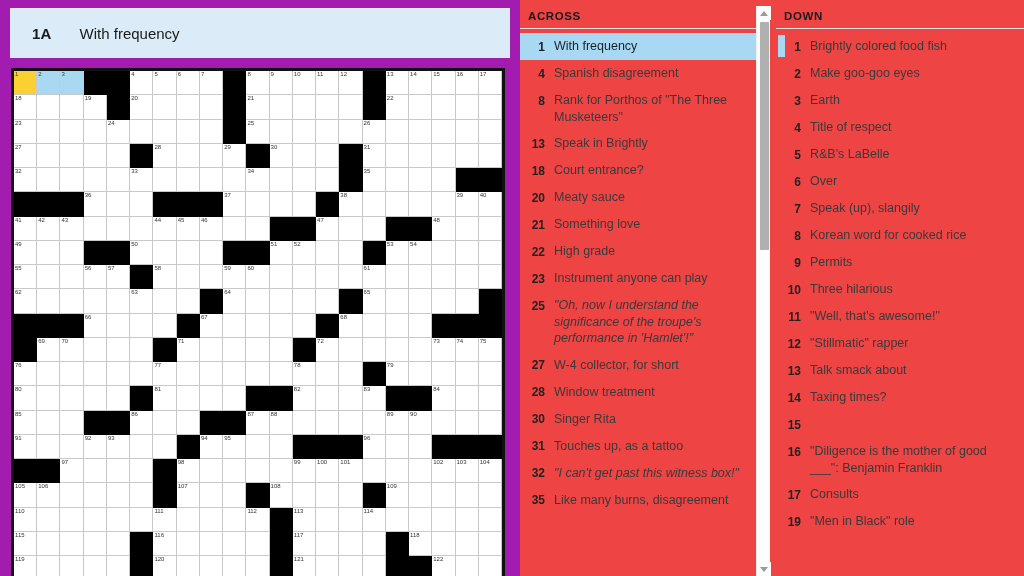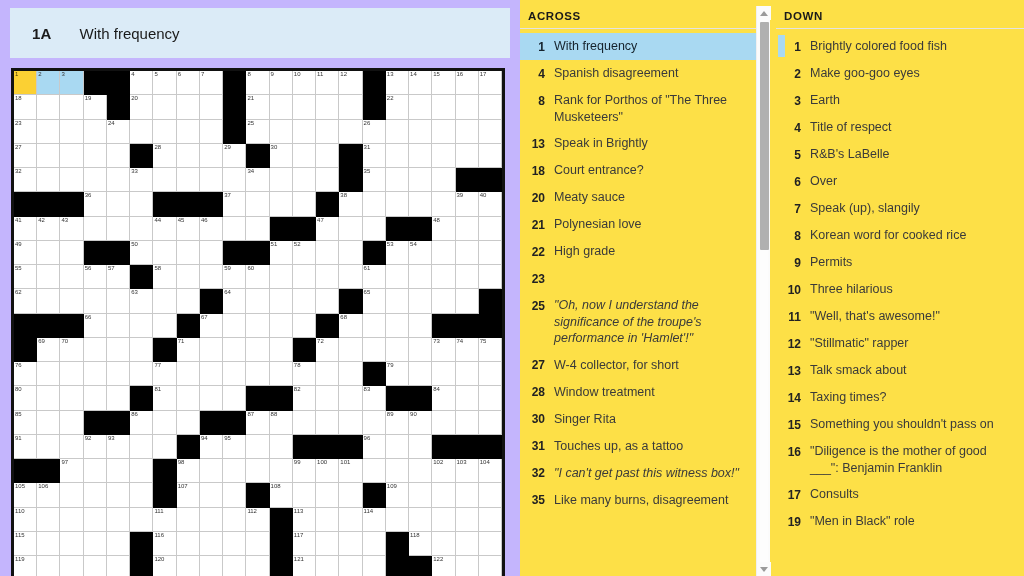--- a/index.html
+++ b/index.html
@@ -17,21 +17,21 @@
     display: flex;
     background: #fff;
   }
 
   
   #puzzle-pane {
     width: 520px;
     height: 576px;
     position: relative;
     flex: 0 0 520px;
-    background: #c4b5fd;
+    background: #a21caf;
   }
 
   #clue-bar {
     position: absolute;
     left: 10px; top: 8px;
     width: 500px; height: 50px;
     background: #dbebf7;
     display: flex;
     align-items: center;
     padding-left: 22px;
@@ -87,21 +87,21 @@
     pointer-events: none;
   }
   .cell.cursor .num { color: #4a3a00; }
 
   
   #clues-pane {
     flex: 1 1 auto;
     display: flex;
     height: 576px;
     padding-top: 6px;
-    background: #fde047;
+    background: #ef4444;
   }
   .clue-col {
     height: 570px;
     position: relative;
     display: flex;
     flex-direction: column;
   }
   #across-col { width: 250px; flex: 0 0 250px; }
   #down-col   { width: 254px; flex: 0 0 254px; padding-left: 6px; }
 
@@ -922,28 +922,29 @@
           <div class="clue-item">
             <span class="c-num">18</span>
             <span class="c-text">Court entrance?</span>
           </div>
           <div class="clue-item">
             <span class="c-num">20</span>
             <span class="c-text">Meaty sauce</span>
           </div>
           <div class="clue-item">
             <span class="c-num">21</span>
-            <span class="c-text">Polynesian love</span>
+            <span class="c-text">Something love</span>
           </div>
           <div class="clue-item">
             <span class="c-num">22</span>
             <span class="c-text">High grade</span>
           </div>
           <div class="clue-item">
             <span class="c-num">23</span>
+            <span class="c-text">Instrument anyone can play</span>
           </div>
           <div class="clue-item">
             <span class="c-num">25</span>
             <span class="c-text ital">"Oh, now I understand the significance of the troupe's performance in 'Hamlet'!"</span>
           </div>
           <div class="clue-item">
             <span class="c-num">27</span>
             <span class="c-text">W-4 collector, for short</span>
           </div>
           <div class="clue-item">
@@ -1033,21 +1034,20 @@
           <div class="clue-item">
             <span class="c-num">13</span>
             <span class="c-text">Talk smack about</span>
           </div>
           <div class="clue-item">
             <span class="c-num">14</span>
             <span class="c-text">Taxing times?</span>
           </div>
           <div class="clue-item">
             <span class="c-num">15</span>
-            <span class="c-text">Something you shouldn't pass on</span>
           </div>
           <div class="clue-item">
             <span class="c-num">16</span>
             <span class="c-text">"Diligence is the mother of good ___": Benjamin Franklin</span>
           </div>
           <div class="clue-item">
             <span class="c-num">17</span>
             <span class="c-text">Consults</span>
           </div>
           <div class="clue-item">

